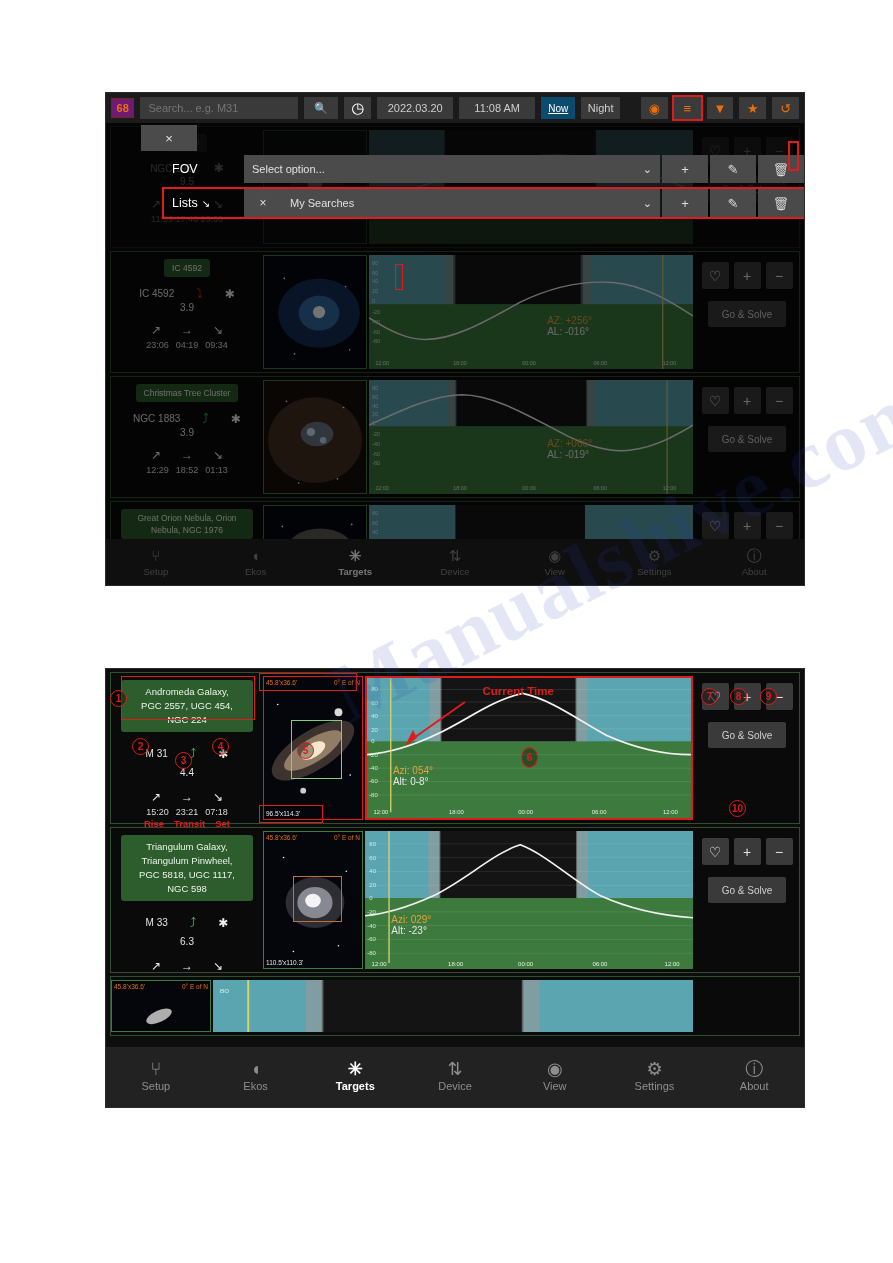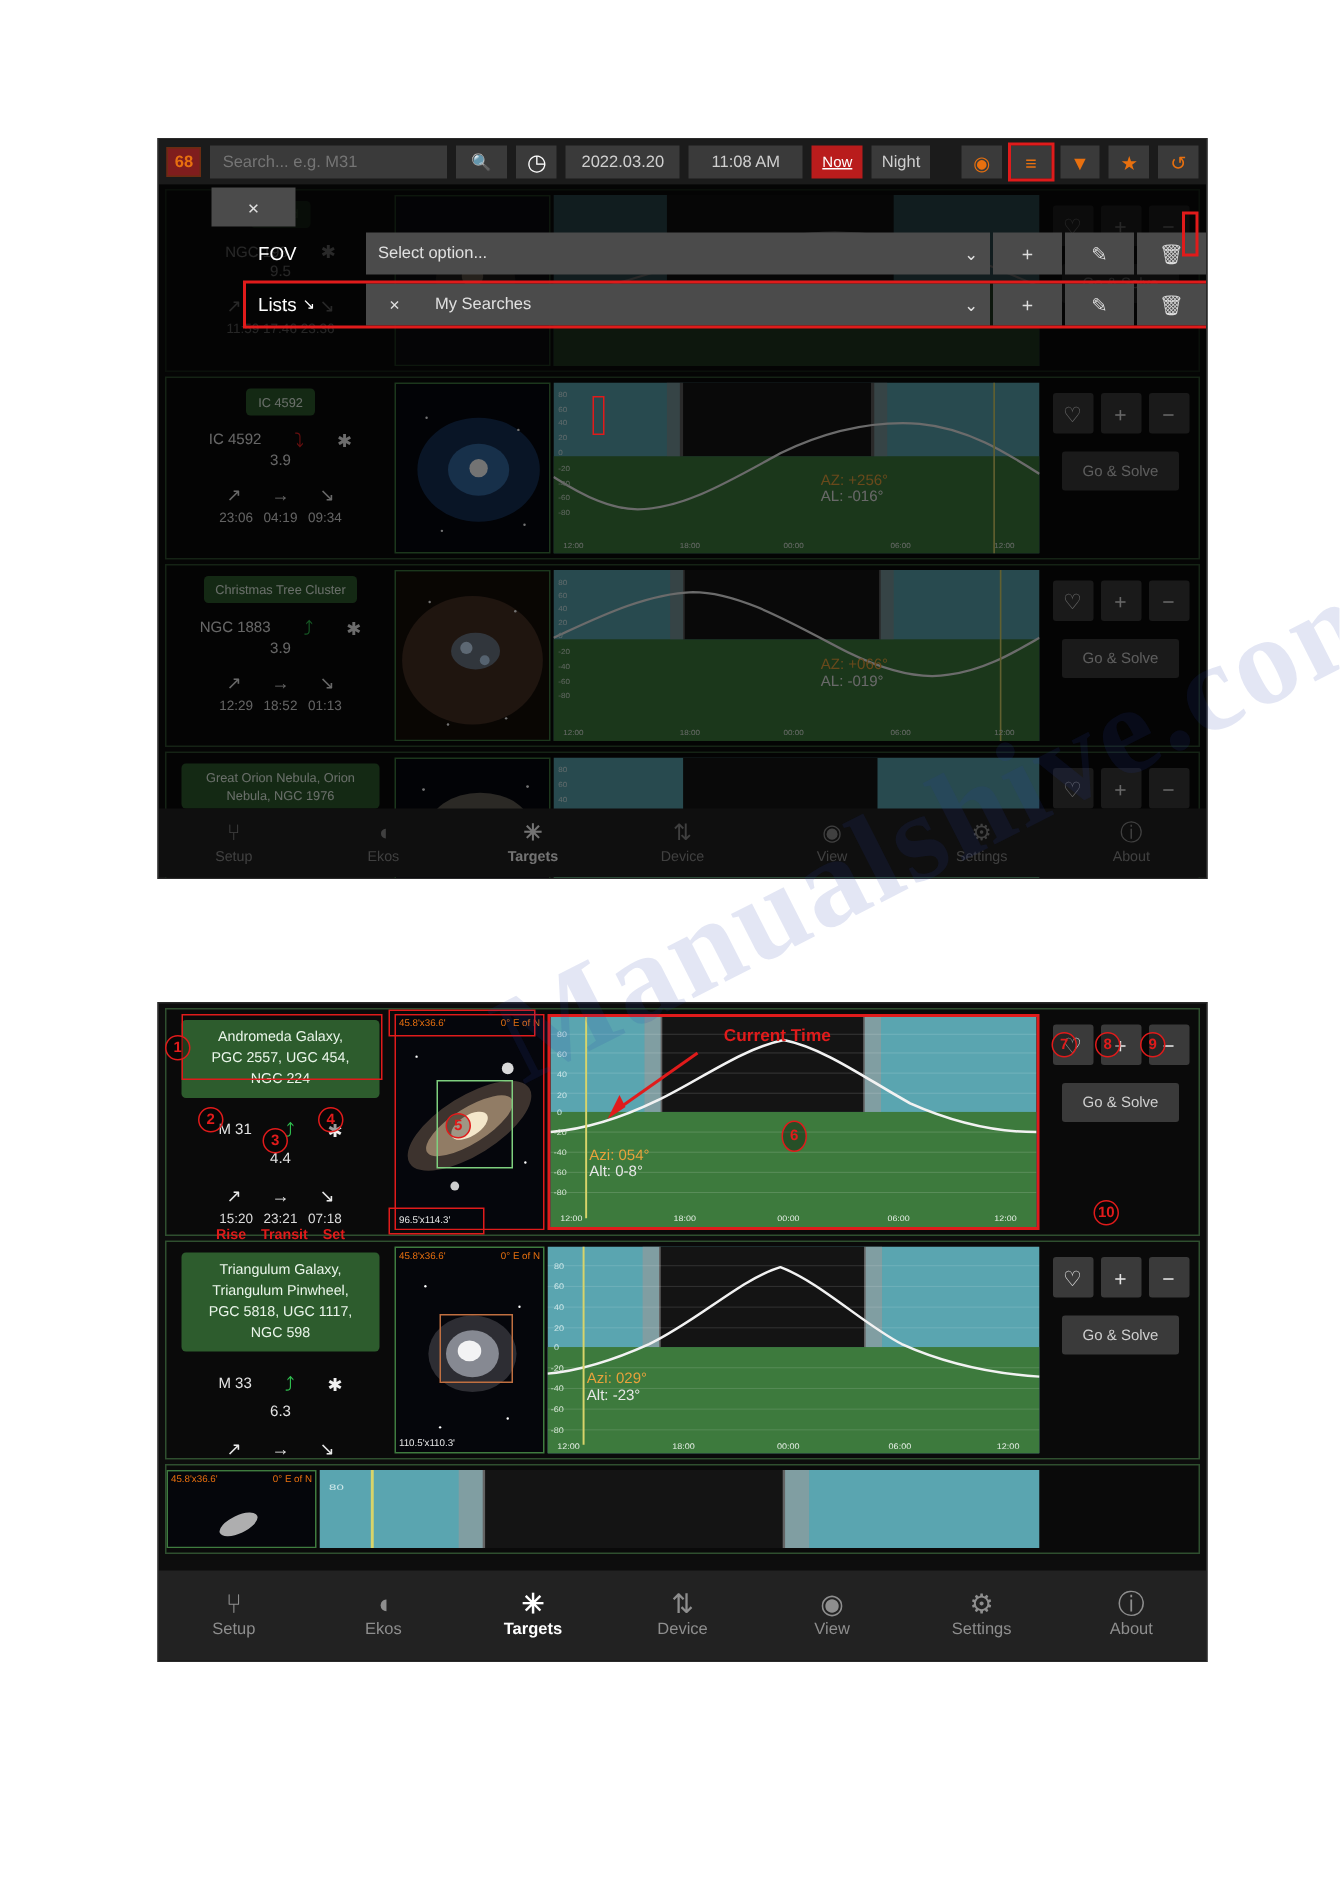--- a/index.html
+++ b/index.html
@@ -33,34 +33,34 @@
 
   
   .toolbar {
     display: flex; align-items: center; gap: 6px;
     height: 30px; padding: 0 5px; background: #1b1b1b;
   }
   .badge-count {
     width: 26px; height: 20px; border: 1px solid #6a2c12;
     color: #e8700f; font-size: 11px; font-weight: bold;
     display: flex; align-items: center; justify-content: center;
-    background: #7f1d1d;
+    background: #701a75;
   }
   .search-input {
     flex: 1; height: 22px; background: #3a3a3a; border: none;
     color: #8d8d8d; font-size: 11px; padding: 0 8px;
     font-family: "Liberation Sans", sans-serif;
   }
   .tb-btn {
     height: 22px; min-width: 34px; background: #3a3a3a;
     display: flex; align-items: center; justify-content: center;
     color: #cfcfcf; font-size: 11px; padding: 0 8px;
   }
   .tb-btn.wide { min-width: 76px; }
-  .tb-btn.accent { background: #b91c1c; color: #fff; font-size: 10px; text-decoration: underline; }
+  .tb-btn.accent { background: #0c4a6e; color: #fff; font-size: 10px; text-decoration: underline; }
   .tb-icon {
     width: 30px; height: 22px; background: #3a3a3a;
     display: flex; align-items: center; justify-content: center;
     color: #e8700f; font-size: 13px;
   }
   .tb-icon.boxed { outline: 2px solid #e01b1b; }
   .tb-gap { width: 10px; }
 
   
   .row {

